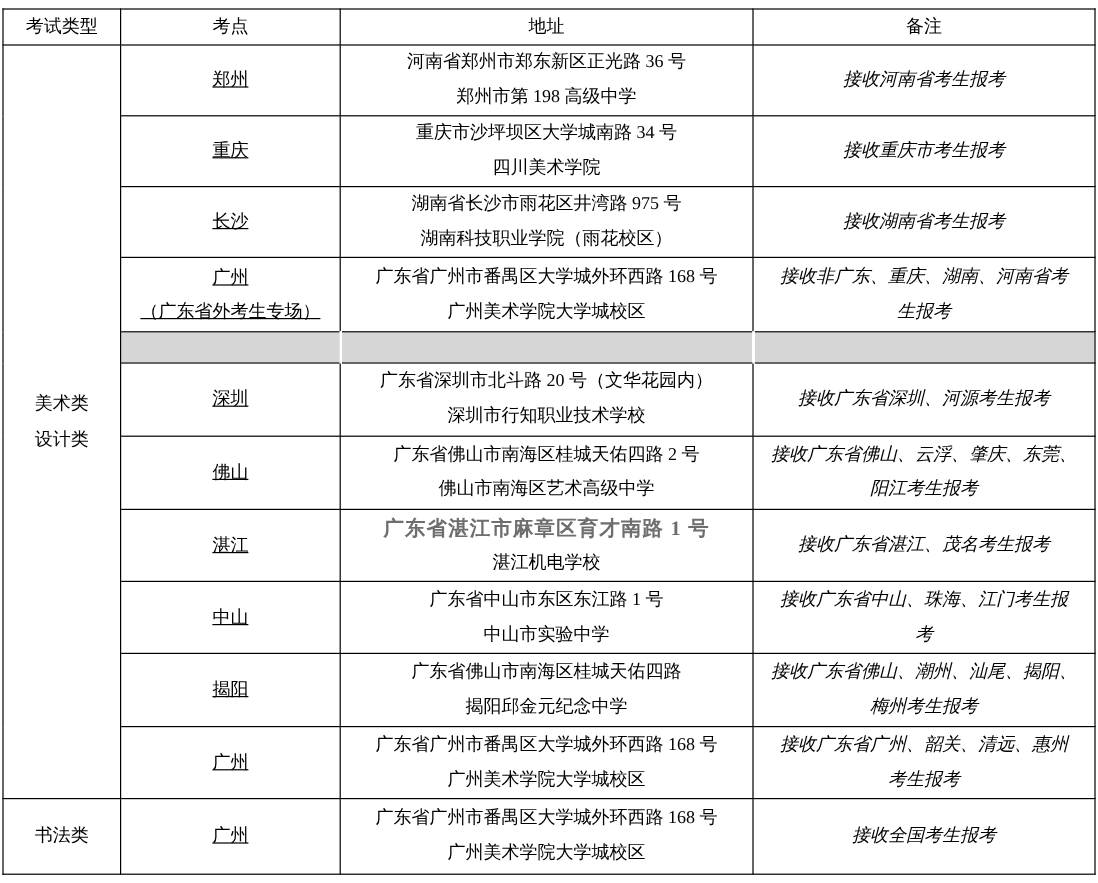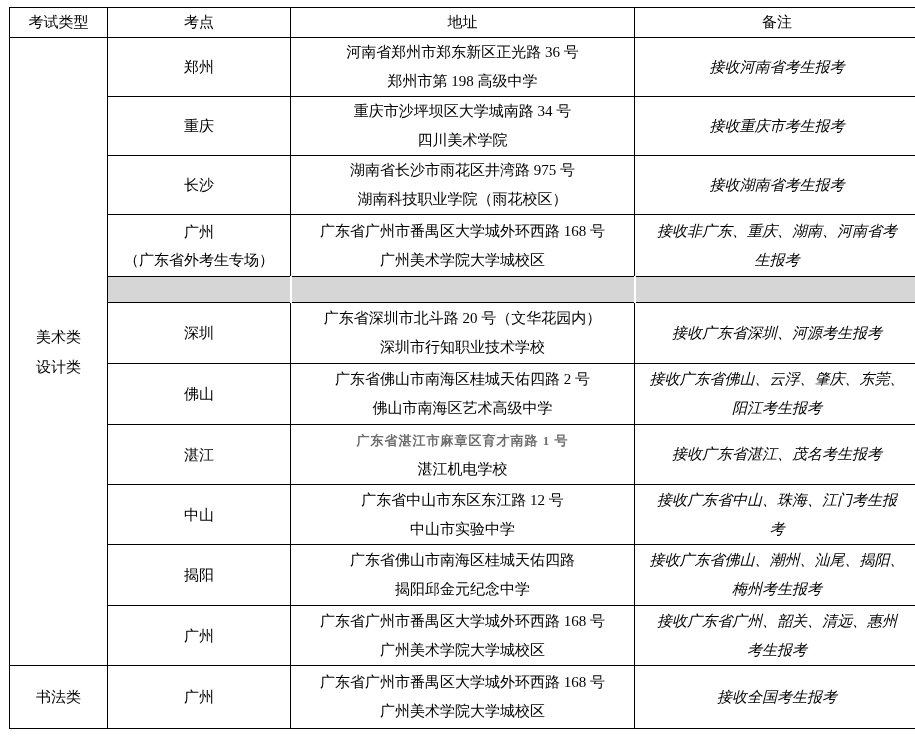--- a/index.html
+++ b/index.html
@@ -5,21 +5,21 @@
   html, body {
     margin: 0;
     padding: 0;
     background: #ffffff;
     width: 915px;
     height: 736px;
     font-family: "Liberation Serif", serif;
     color: #000000;
   }
   .table-wrap {
-    padding: 7px 0 0 9px;
+    padding: 7px 0 0 2px;
   }
   table.exam-table {
     border-collapse: collapse;
     width: 910px;
     table-layout: fixed;
   }
   td {
     border: 1px solid #000000;
     text-align: center;
     vertical-align: middle;
@@ -30,31 +30,31 @@
   tr.r-header { height: 30px; }
   tr.r-std1 { height: 59px; }
   tr.r-std2 { height: 58px; }
   tr.r-tall { height: 62px; }
   tr.r-sep  { height: 26px; }
   tr.r-61   { height: 61px; }
   tr.r-60   { height: 60px; }
   tr.r-last { height: 63px; }
 
   .hdr { font-weight: normal; }
-  .site-line { line-height: 28px; }
+  .site-line { line-height: 28px; text-decoration: underline; }
   .addr-line { line-height: 29px; }
   .note-cell { padding: 0 12px; }
   .note-line { line-height: 29px; font-style: italic; }
   .type-line { line-height: 30px; }
 
   
   .wm-line {
     font-weight: bold;
     color: #6e6e6e;
-    font-size: 13px;
+    font-size: 17px;
     letter-spacing: 1px;
   }
 
   
   tr.r-sep td {
     background: #d6d6d6;
   }
   tr.r-sep td.wl { border-left: 2px solid #ffffff; }
   tr.r-sep td.wr { border-right: 2px solid #ffffff; }
 </style>
@@ -180,21 +180,21 @@
       <td class="note-cell">
         <div class="note-line">接收广东省湛江、茂名考生报考</div>
       </td>
     </tr>
 
     <tr class="r-60">
       <td>
         <div class="site-line">中山</div>
       </td>
       <td>
-        <div class="addr-line">广东省中山市东区东江路 12 号</div>
+        <div class="addr-line">广东省中山市东区东江路 1 号</div>
         <div class="addr-line">中山市实验中学</div>
       </td>
       <td class="note-cell">
         <div class="note-line">接收广东省中山、珠海、江门考生报</div>
         <div class="note-line">考</div>
       </td>
     </tr>
 
     <tr class="r-61">
       <td>

